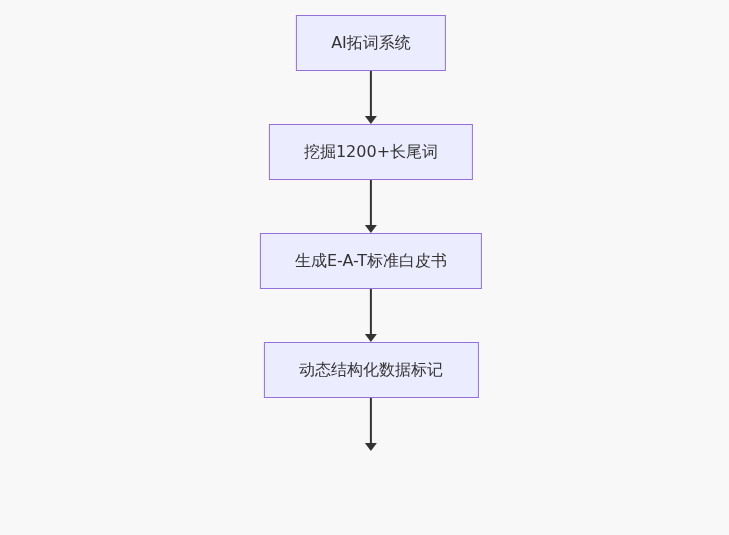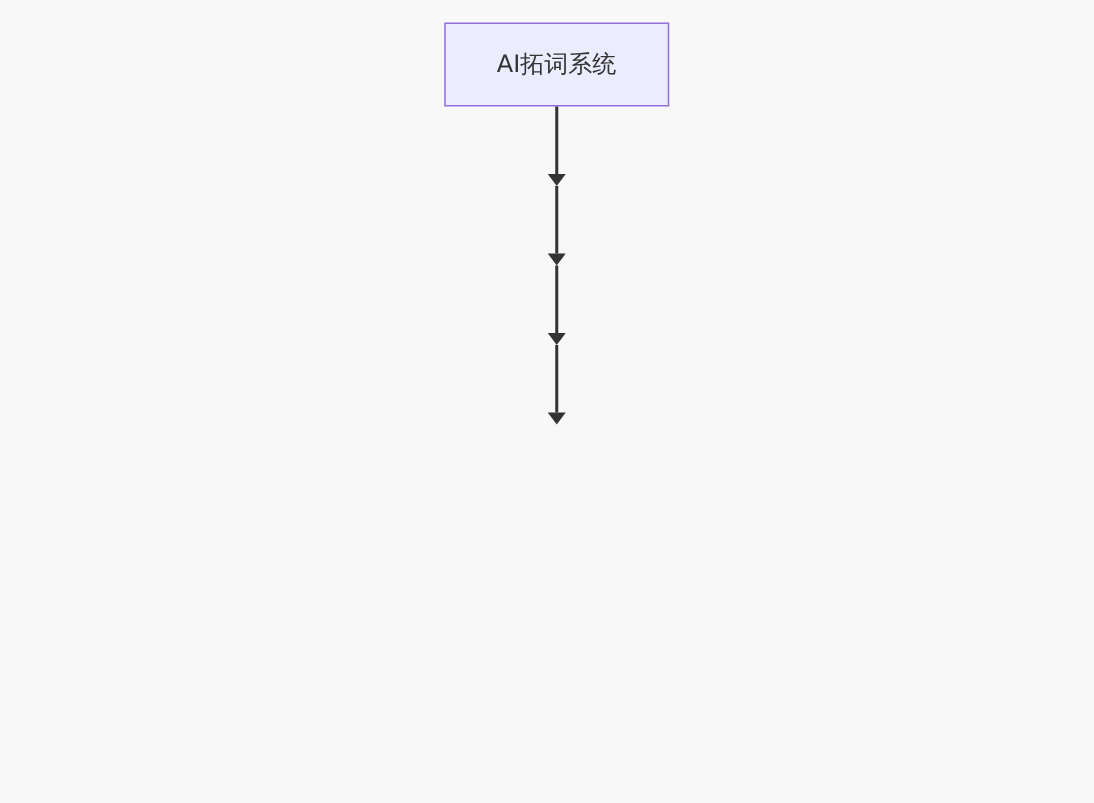--- a/index.html
+++ b/index.html
@@ -64,32 +64,41 @@
 
   <div class="node" style="min-width:145px">
     <span>AI拓词系统</span>
   </div>
 
   <div class="edge">
     <div class="line"></div>
     <div class="head"></div>
   </div>
 
+  <div class="node" style="min-width:193px">
+    <span>挖掘1200+长尾词</span>
+  </div>
 
   <div class="edge">
     <div class="line"></div>
     <div class="head"></div>
   </div>
 
+  <div class="node" style="min-width:222px">
+    <span>生成E-A-T标准白皮书</span>
+  </div>
 
   <div class="edge">
     <div class="line"></div>
     <div class="head"></div>
   </div>
 
+  <div class="node" style="min-width:215px">
+    <span>动态结构化数据标记</span>
+  </div>
 
   <div class="edge">
     <div class="line"></div>
     <div class="head"></div>
   </div>
 
 
 </div>
 
 </body></html>

